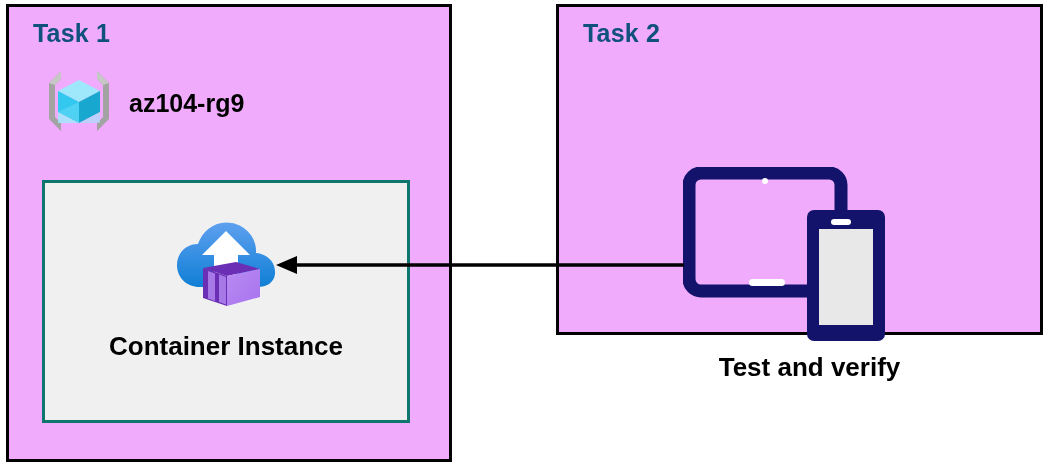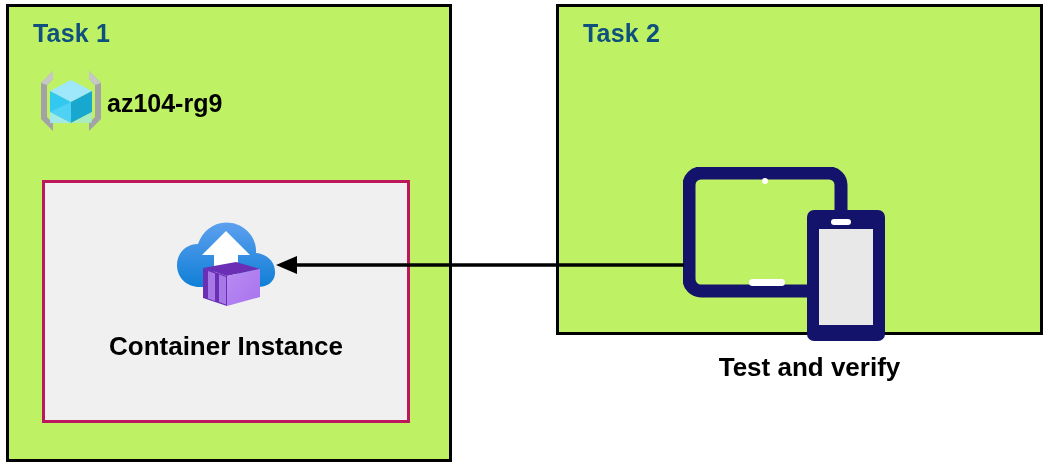--- a/index.html
+++ b/index.html
@@ -18,61 +18,62 @@
   .canvas {
     position: absolute;
     inset: 0;
   }
 
   
   .panel {
     position: absolute;
     box-sizing: border-box;
     border: 3px solid #000000;
-    background: #bef264;
+    background: #f0abfc;
   }
   #panel-task1 { left: 6px;  top: 4px; width: 446px; height: 458px; }
   #panel-task2 { left: 556px; top: 4px; width: 487px; height: 331px; }
 
   .panel-title {
     position: absolute;
     left: 24px;
     top: 12px;
     font-size: 25px;
     font-weight: bold;
     color: #10507d;
     letter-spacing: 0.2px;
     white-space: nowrap;
   }
 
   
   .rg-row {
     position: absolute;
-    left: 26px;
+    left: 34px;
     top: 58px;
     display: flex;
     align-items: center;
+    gap: 14px;
   }
   .rg-label {
     font-size: 25px;
     font-weight: bold;
     color: #000000;
     white-space: nowrap;
   }
 
   
   #resource-box {
     position: absolute;
     box-sizing: border-box;
     left: 33px;
     top: 173px;
     width: 368px;
     height: 243px;
     background: #f0f0f0;
-    border: 3px solid #be185d;
+    border: 3px solid #0f766e;
   }
   #resource-box .res-icon {
     position: absolute;
     left: 50%;
     top: 22px;
     transform: translateX(-50%);
   }
   #resource-box .res-label {
     position: absolute;
     left: 0;

